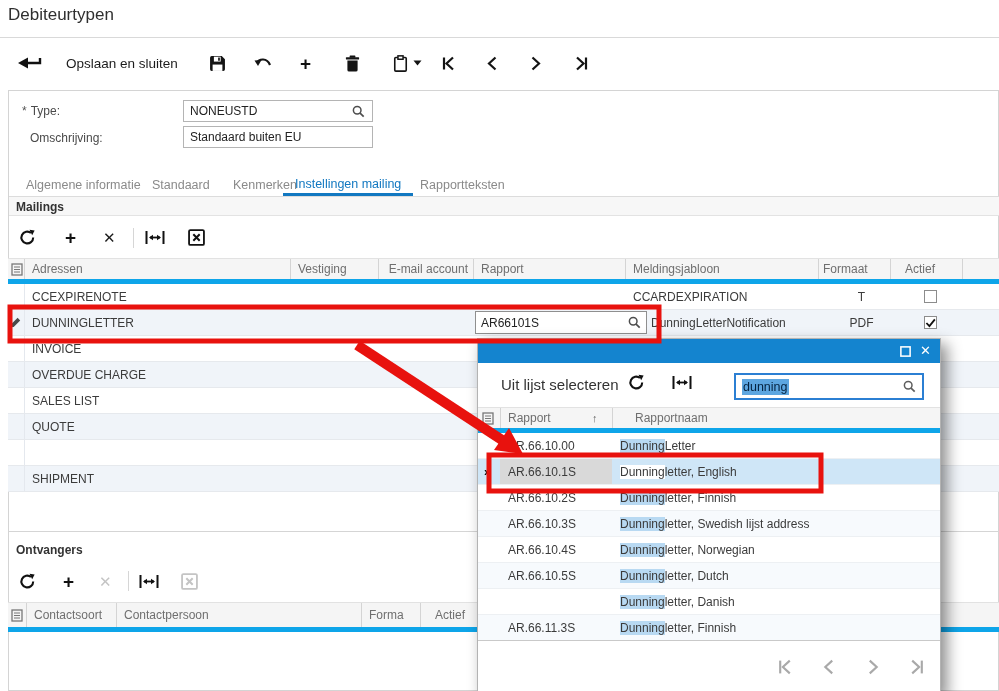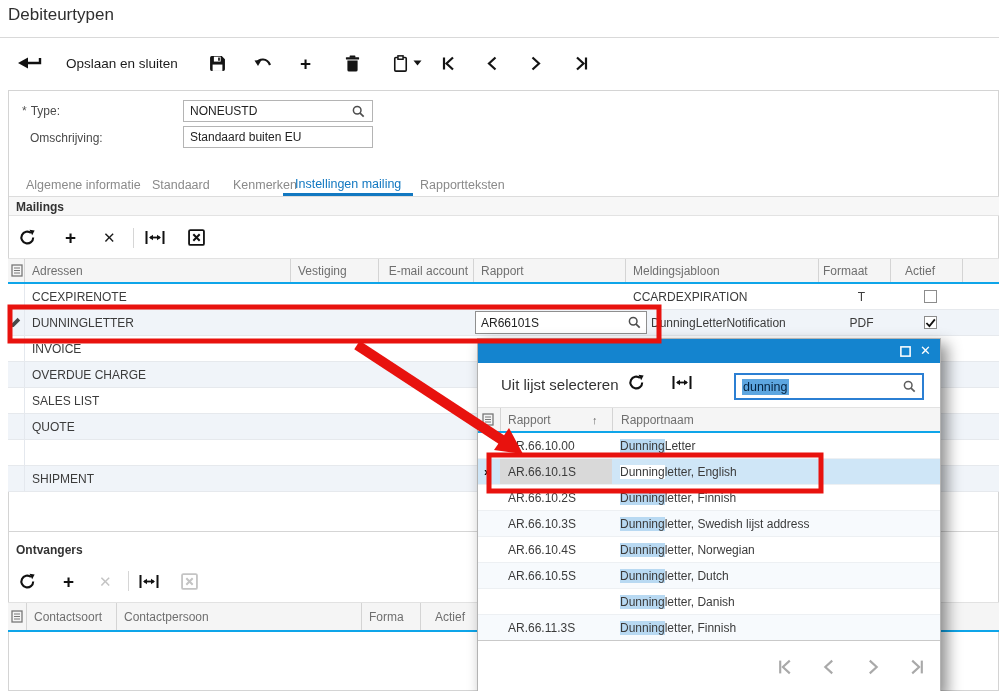--- a/index.html
+++ b/index.html
@@ -22,21 +22,21 @@
   .text-input { position:absolute; height:22px; border:1px solid #b4b4b4; background:#fff;
     font-family:"Liberation Sans",sans-serif; font-size:12px; color:#222; padding:0 6px; outline:none; }
   
   .tab { position:absolute; top:174px; height:22px; font-size:12.5px; color:#8a8a8a; display:flex; align-items:center; padding:0 12px; }
   .tab.active { color:#1278c1; border-bottom:3px solid #1278c1; }
   .tabstrip-line { left:9px; top:196px; width:990px; height:1px; background:#dcdcdc; }
   
   .section-bar { left:9px; top:197px; width:990px; height:19px; background:#f7f7f7; border-bottom:1px solid #e3e3e3; }
   .section-label { font-size:12px; font-weight:bold; color:#333; }
   
-  .gridhead { background:#f5f5f5; border-top:1px solid #e2e2e2; border-bottom:2px solid #0ea5e9; }
+  .gridhead { background:#f5f5f5; border-top:1px solid #e2e2e2; border-bottom:5px solid #0ea5e9; }
   .hcell { position:absolute; top:0; height:100%; display:flex; align-items:center; font-size:12px; color:#6f6f6f; padding-left:8px; }
   .cell  { position:absolute; top:0; height:100%; display:flex; align-items:center; font-size:12px; color:#3b3b3b; padding-left:8px; white-space:nowrap; overflow:hidden; }
   .row { position:absolute; left:0; width:991px; height:26px; border-bottom:1px solid #e6e9ed; background:#fff; }
   .row.alt { background:#f0f4f9; }
   .vline { position:absolute; top:0; width:1px; height:100%; background:#e4e8ee; }
   .checkbox { width:13px; height:13px; border:1px solid #8c8c8c; background:#fff; display:flex; align-items:center; justify-content:center; }
   
   .popup { left:477px; top:338px; width:464px; height:356px; background:#fff; border:1px solid #b3b3b3;
     box-shadow:6px 6px 14px rgba(0,0,0,0.45); z-index:100; }
   .popup-titlebar { position:absolute; left:0; top:0; width:100%; height:24px; background:#1484cf; }
@@ -354,21 +354,21 @@
     <div class="hcell" style="left:0;width:22px;padding-left:4px">
       <svg width="12" height="13" viewBox="0 0 12 13">
           <rect x="1" y="1" width="10" height="11" fill="none" stroke="#777" stroke-width="1.3"></rect>
           <path d="M3 4 H9 M3 6.5 H9 M3 9 H9" stroke="#777" stroke-width="1"></path>
         </svg>
     </div>
     <div class="hcell" style="left:22px;width:112px">
       <span>Rapport</span>
       <span style="position:absolute;left:92px;color:#666;font-size:11px">↑</span>
     </div>
-    <div class="hcell" style="left:135px;width:304px">Rapportnaam</div>
+    <div class="hcell" style="left:149px;width:304px">Rapportnaam</div>
     <div class="vline" style="left:22px;background:#d4d4d4"></div>
       <div class="vline" style="left:134px;background:#d4d4d4"></div>
   </div>
 
   <div class="p-row" style="top:94px">
     <div class="cell" style="left:22px;width:112px">AR.66.10.00</div>
     <div class="cell" style="left:134px;width:328px">
         <span class="p-hl">Dunning</span>
         <span> Letter</span>
       </div>

